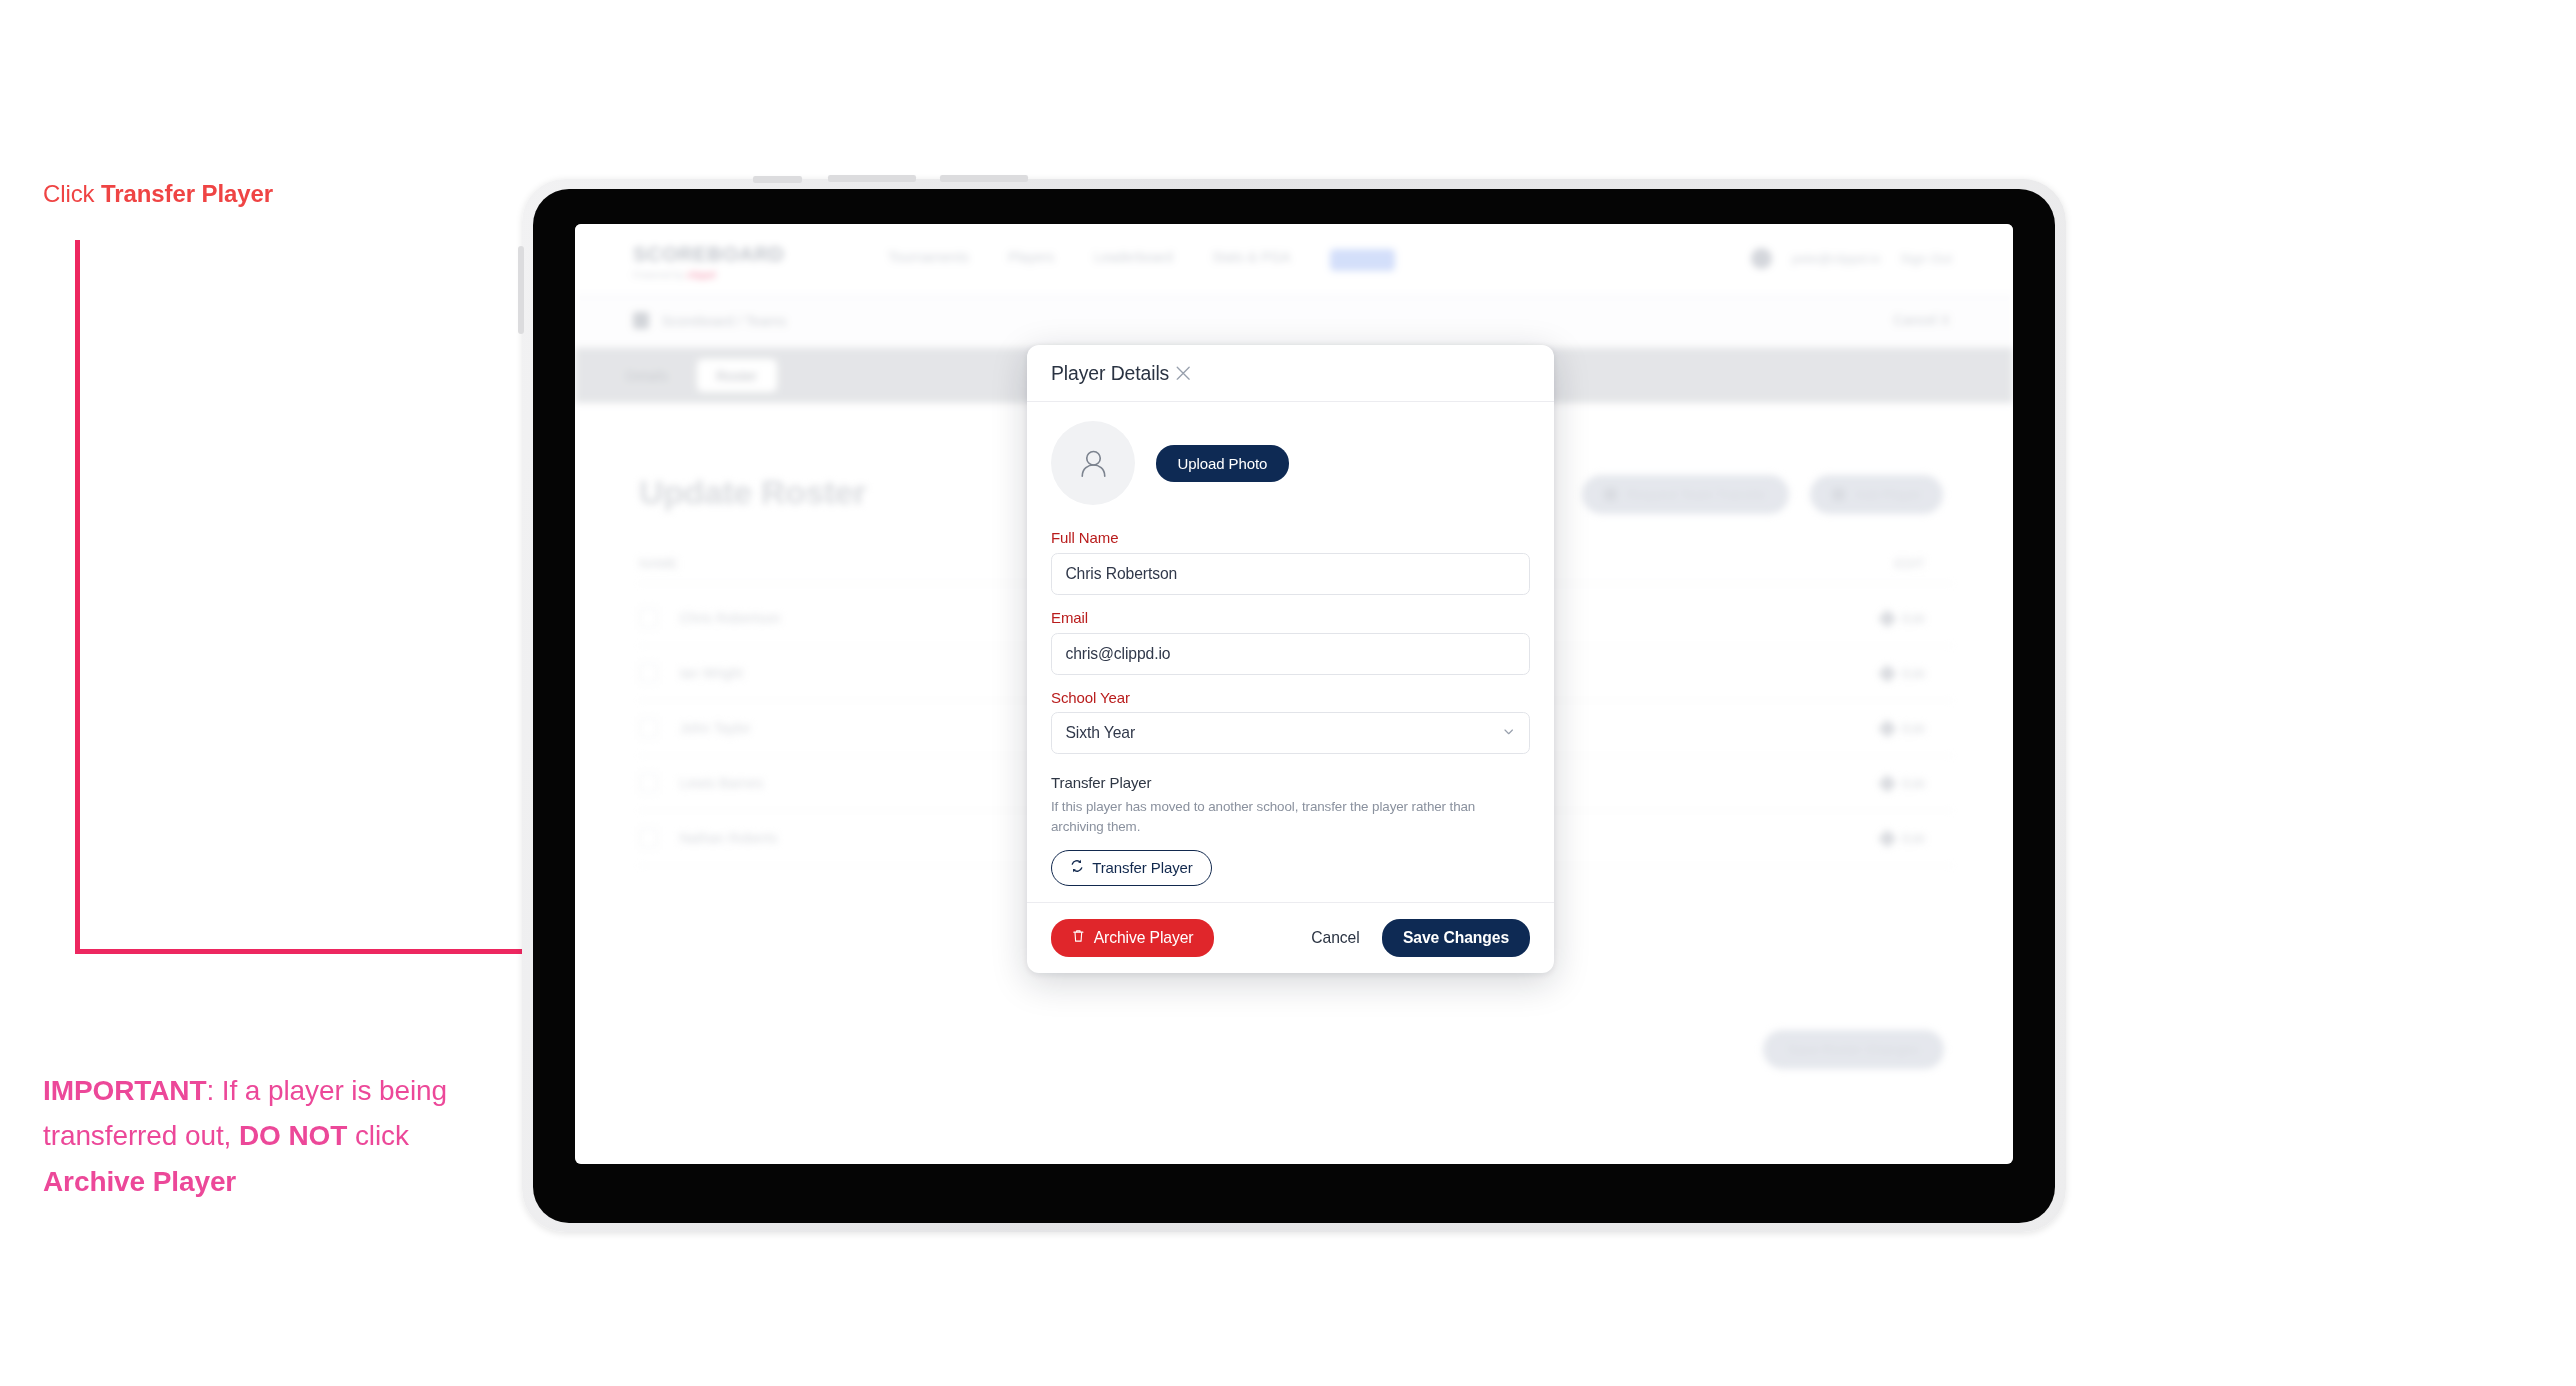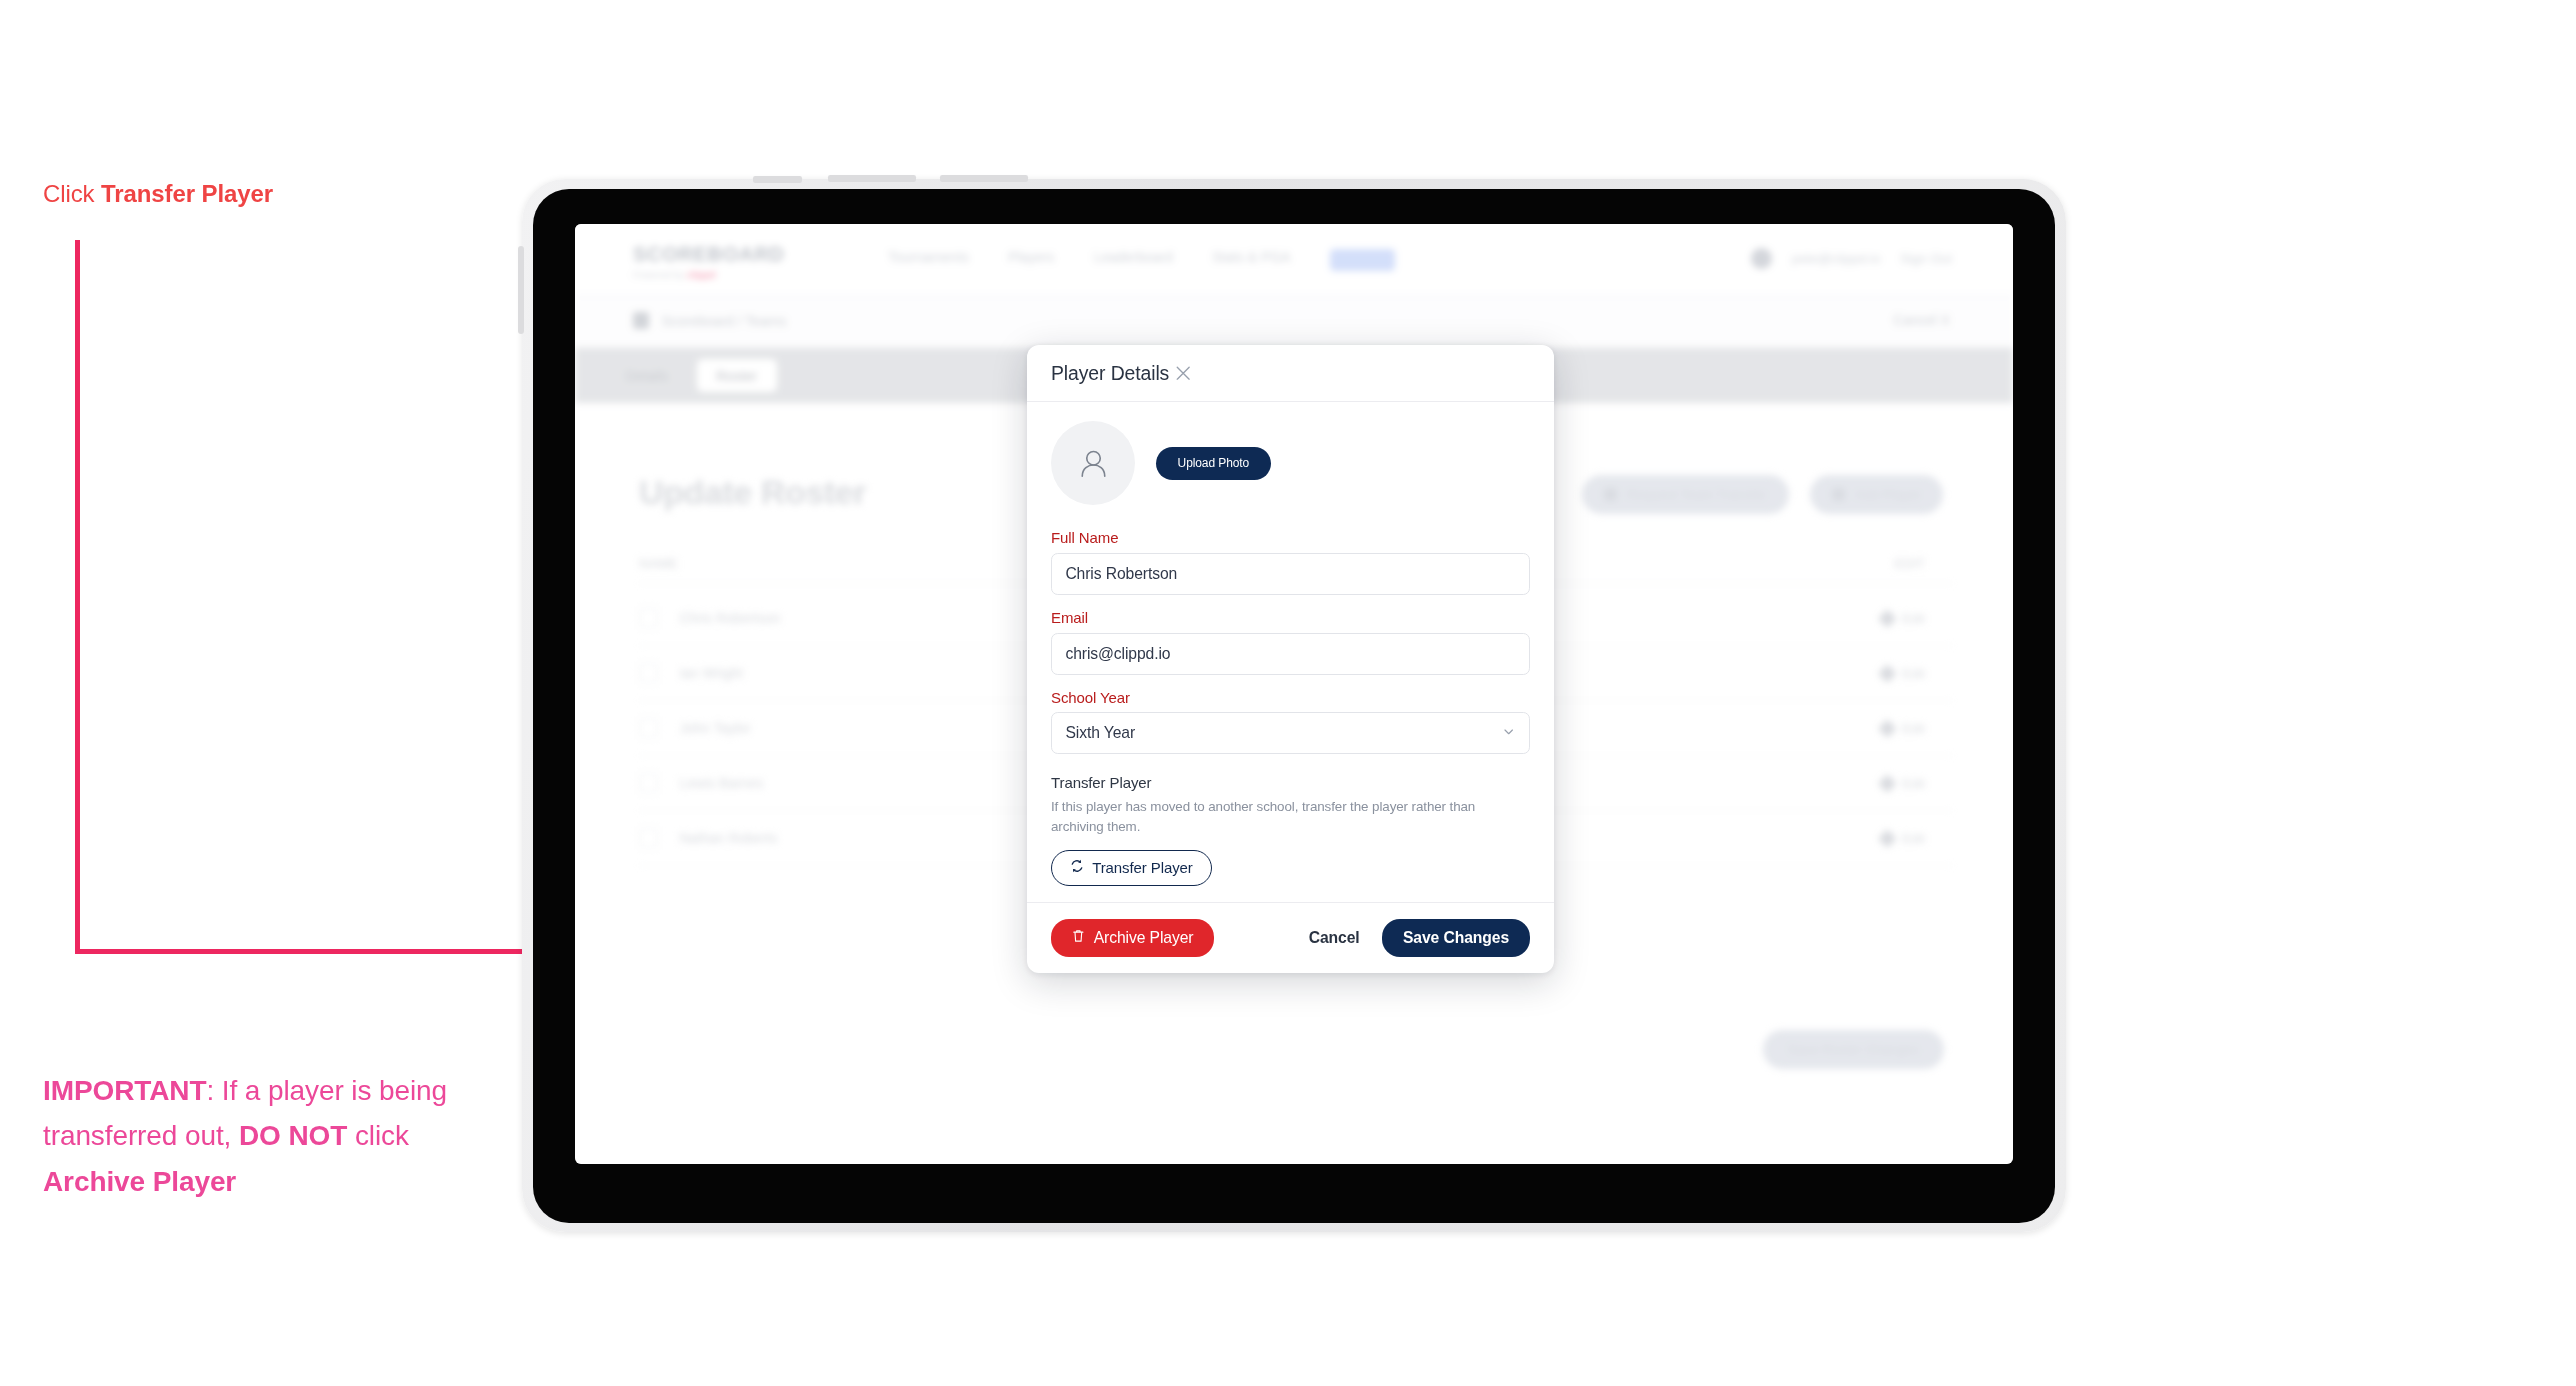--- a/index.html
+++ b/index.html
@@ -312,21 +312,21 @@
   }
   .avatar-circle {
     width: 84px; height: 84px;
     border-radius: 50%;
     background: #f1f2f4;
     display: flex; align-items: center; justify-content: center;
   }
   .upload-btn {
     background: #0e2a54;
     color: #ffffff;
-    font-size: 12px;
+    font-size: 15px;
     padding: 9.7px 21.6px;
     border-radius: 18px;
     border: none;
     letter-spacing: -0.1px;
   }
 
   .field { margin-bottom: 14px; }
   .field-label {
     font-size: 15px;
     color: #b91c1c;
@@ -402,21 +402,21 @@
     font-size: 15.7px;
     font-family: "Liberation Sans", sans-serif;
     letter-spacing: -0.1px;
   }
   .footer-right { display: flex; align-items: center; gap: 22.4px; }
   .cancel-btn {
     background: none;
     border: none;
     font-size: 15.7px;
     color: #2a3342;
-    font-weight: bold;
+    font-weight: normal;
     font-family: "Liberation Sans", sans-serif;
     letter-spacing: -0.1px;
   }
   .save-btn {
     background: #0e2a54;
     color: #ffffff;
     border: none;
     border-radius: 18px;
     padding: 9.7px 21px;
     font-size: 15.7px;

